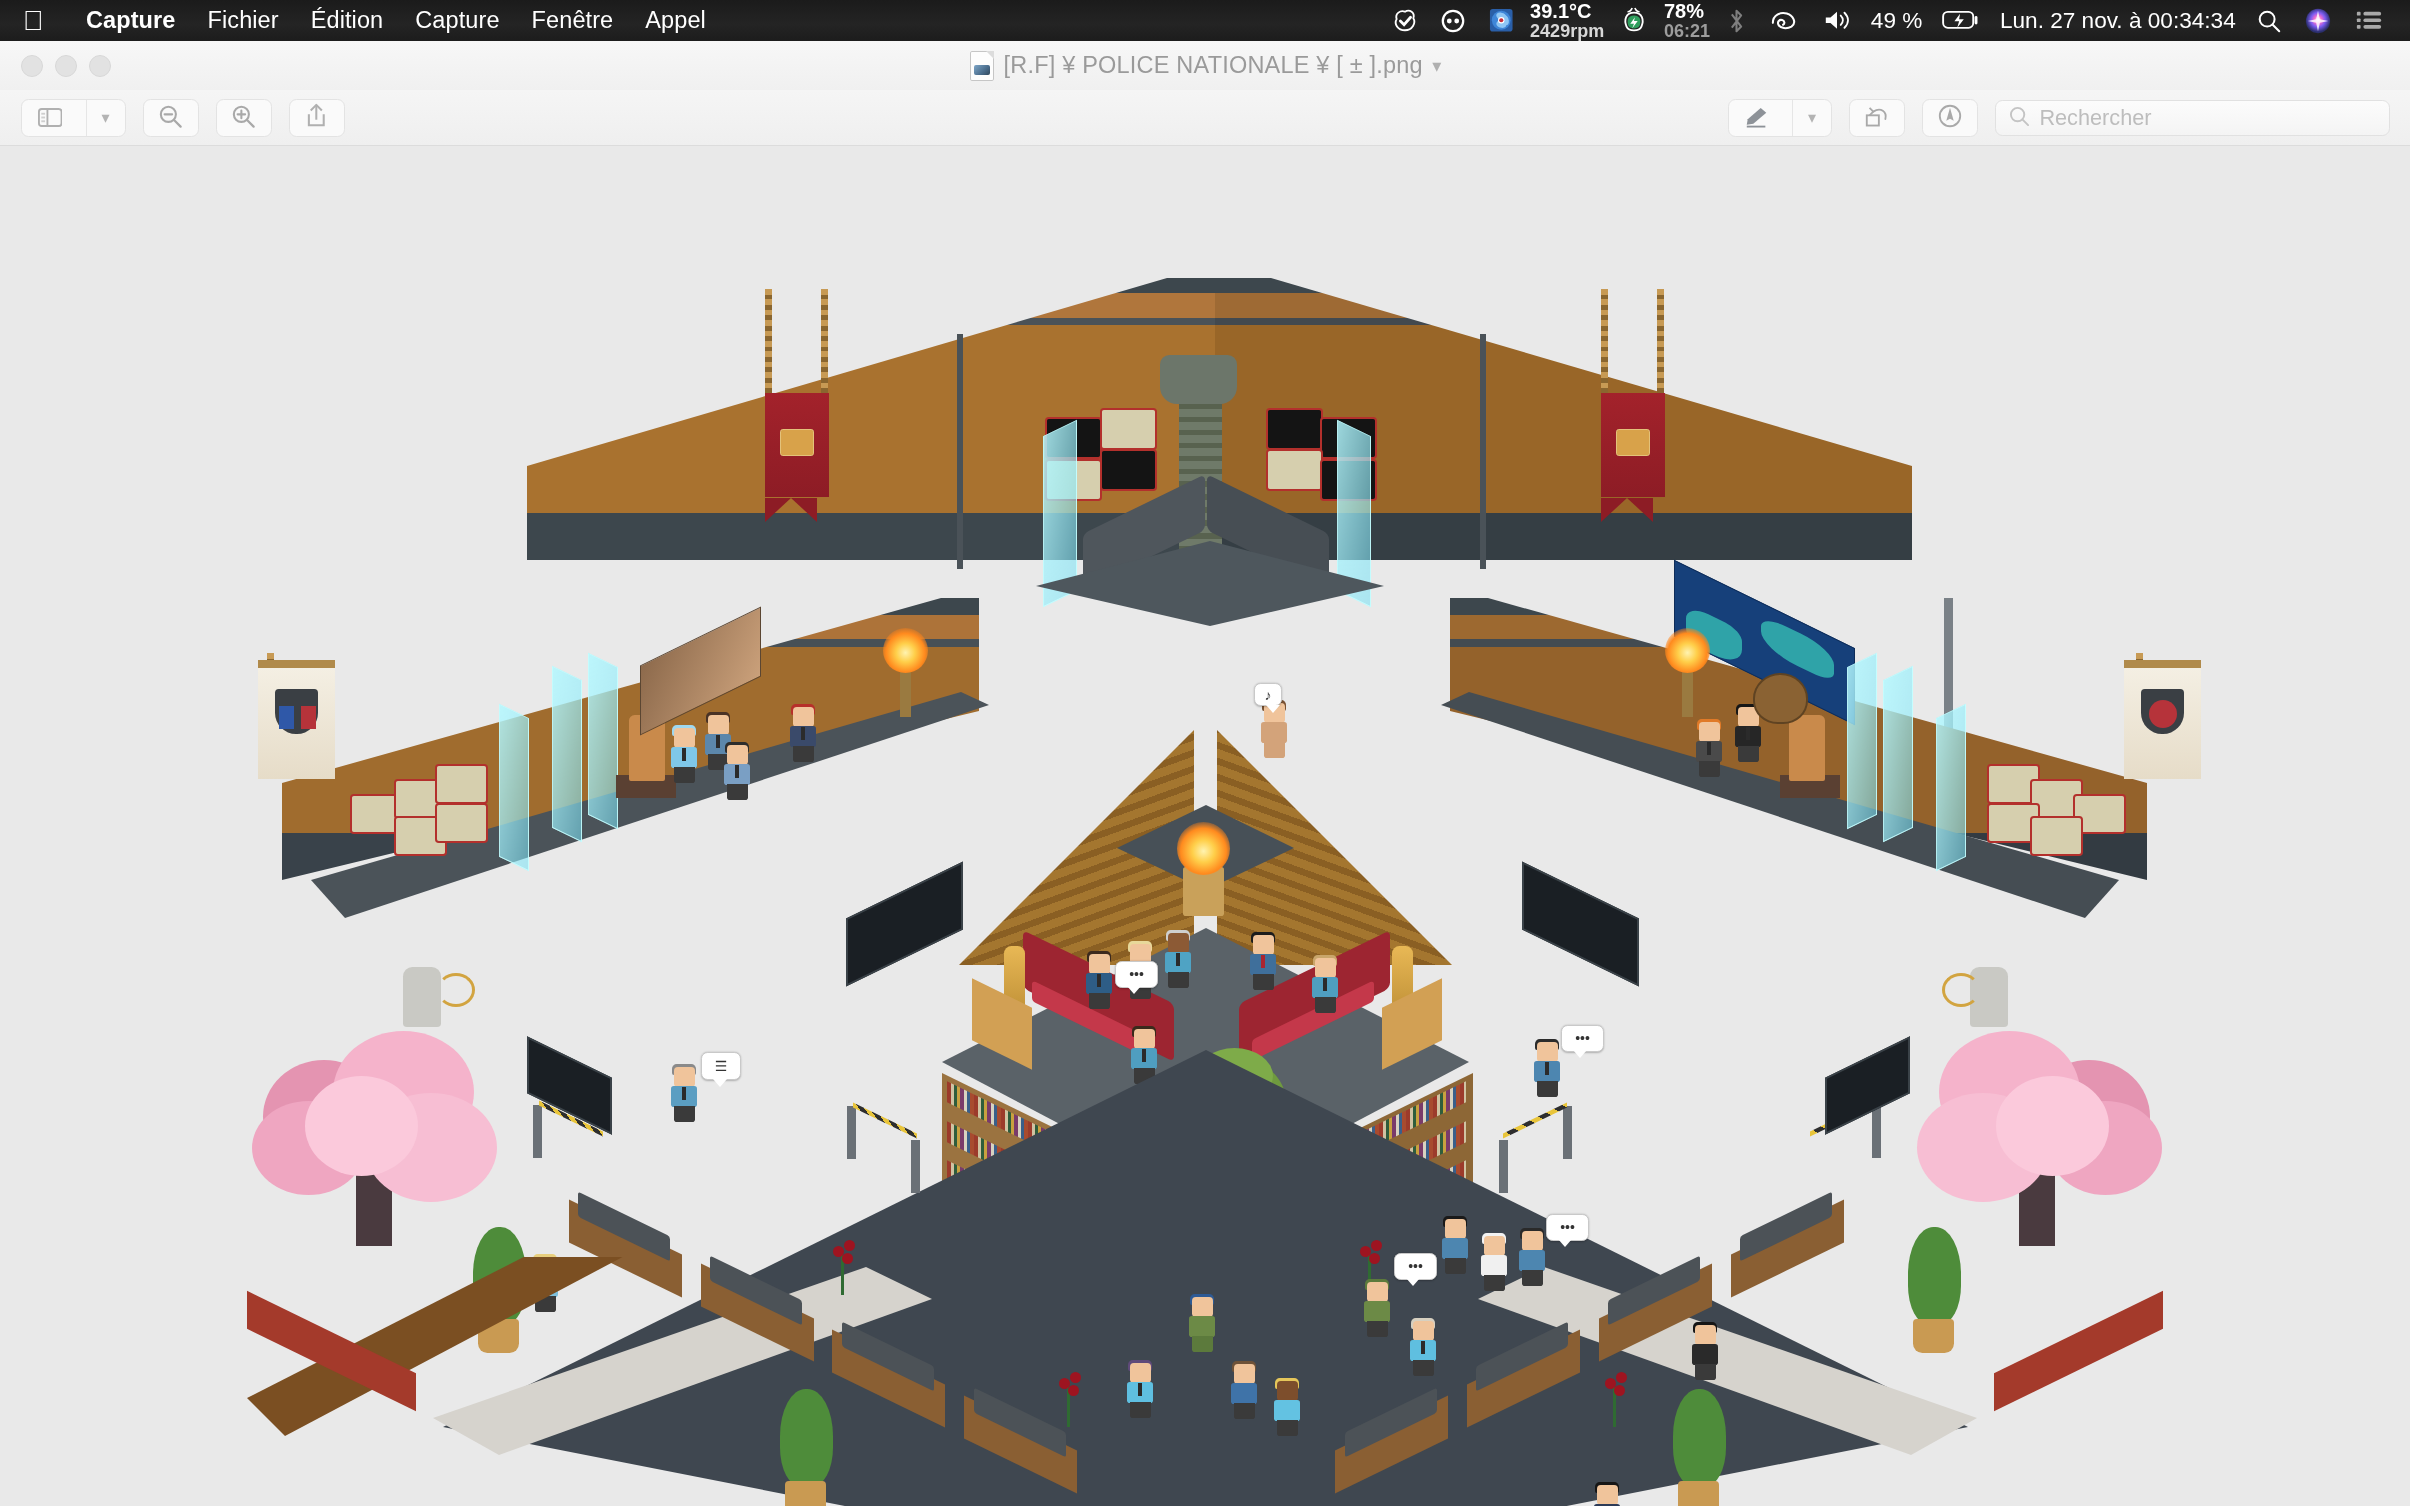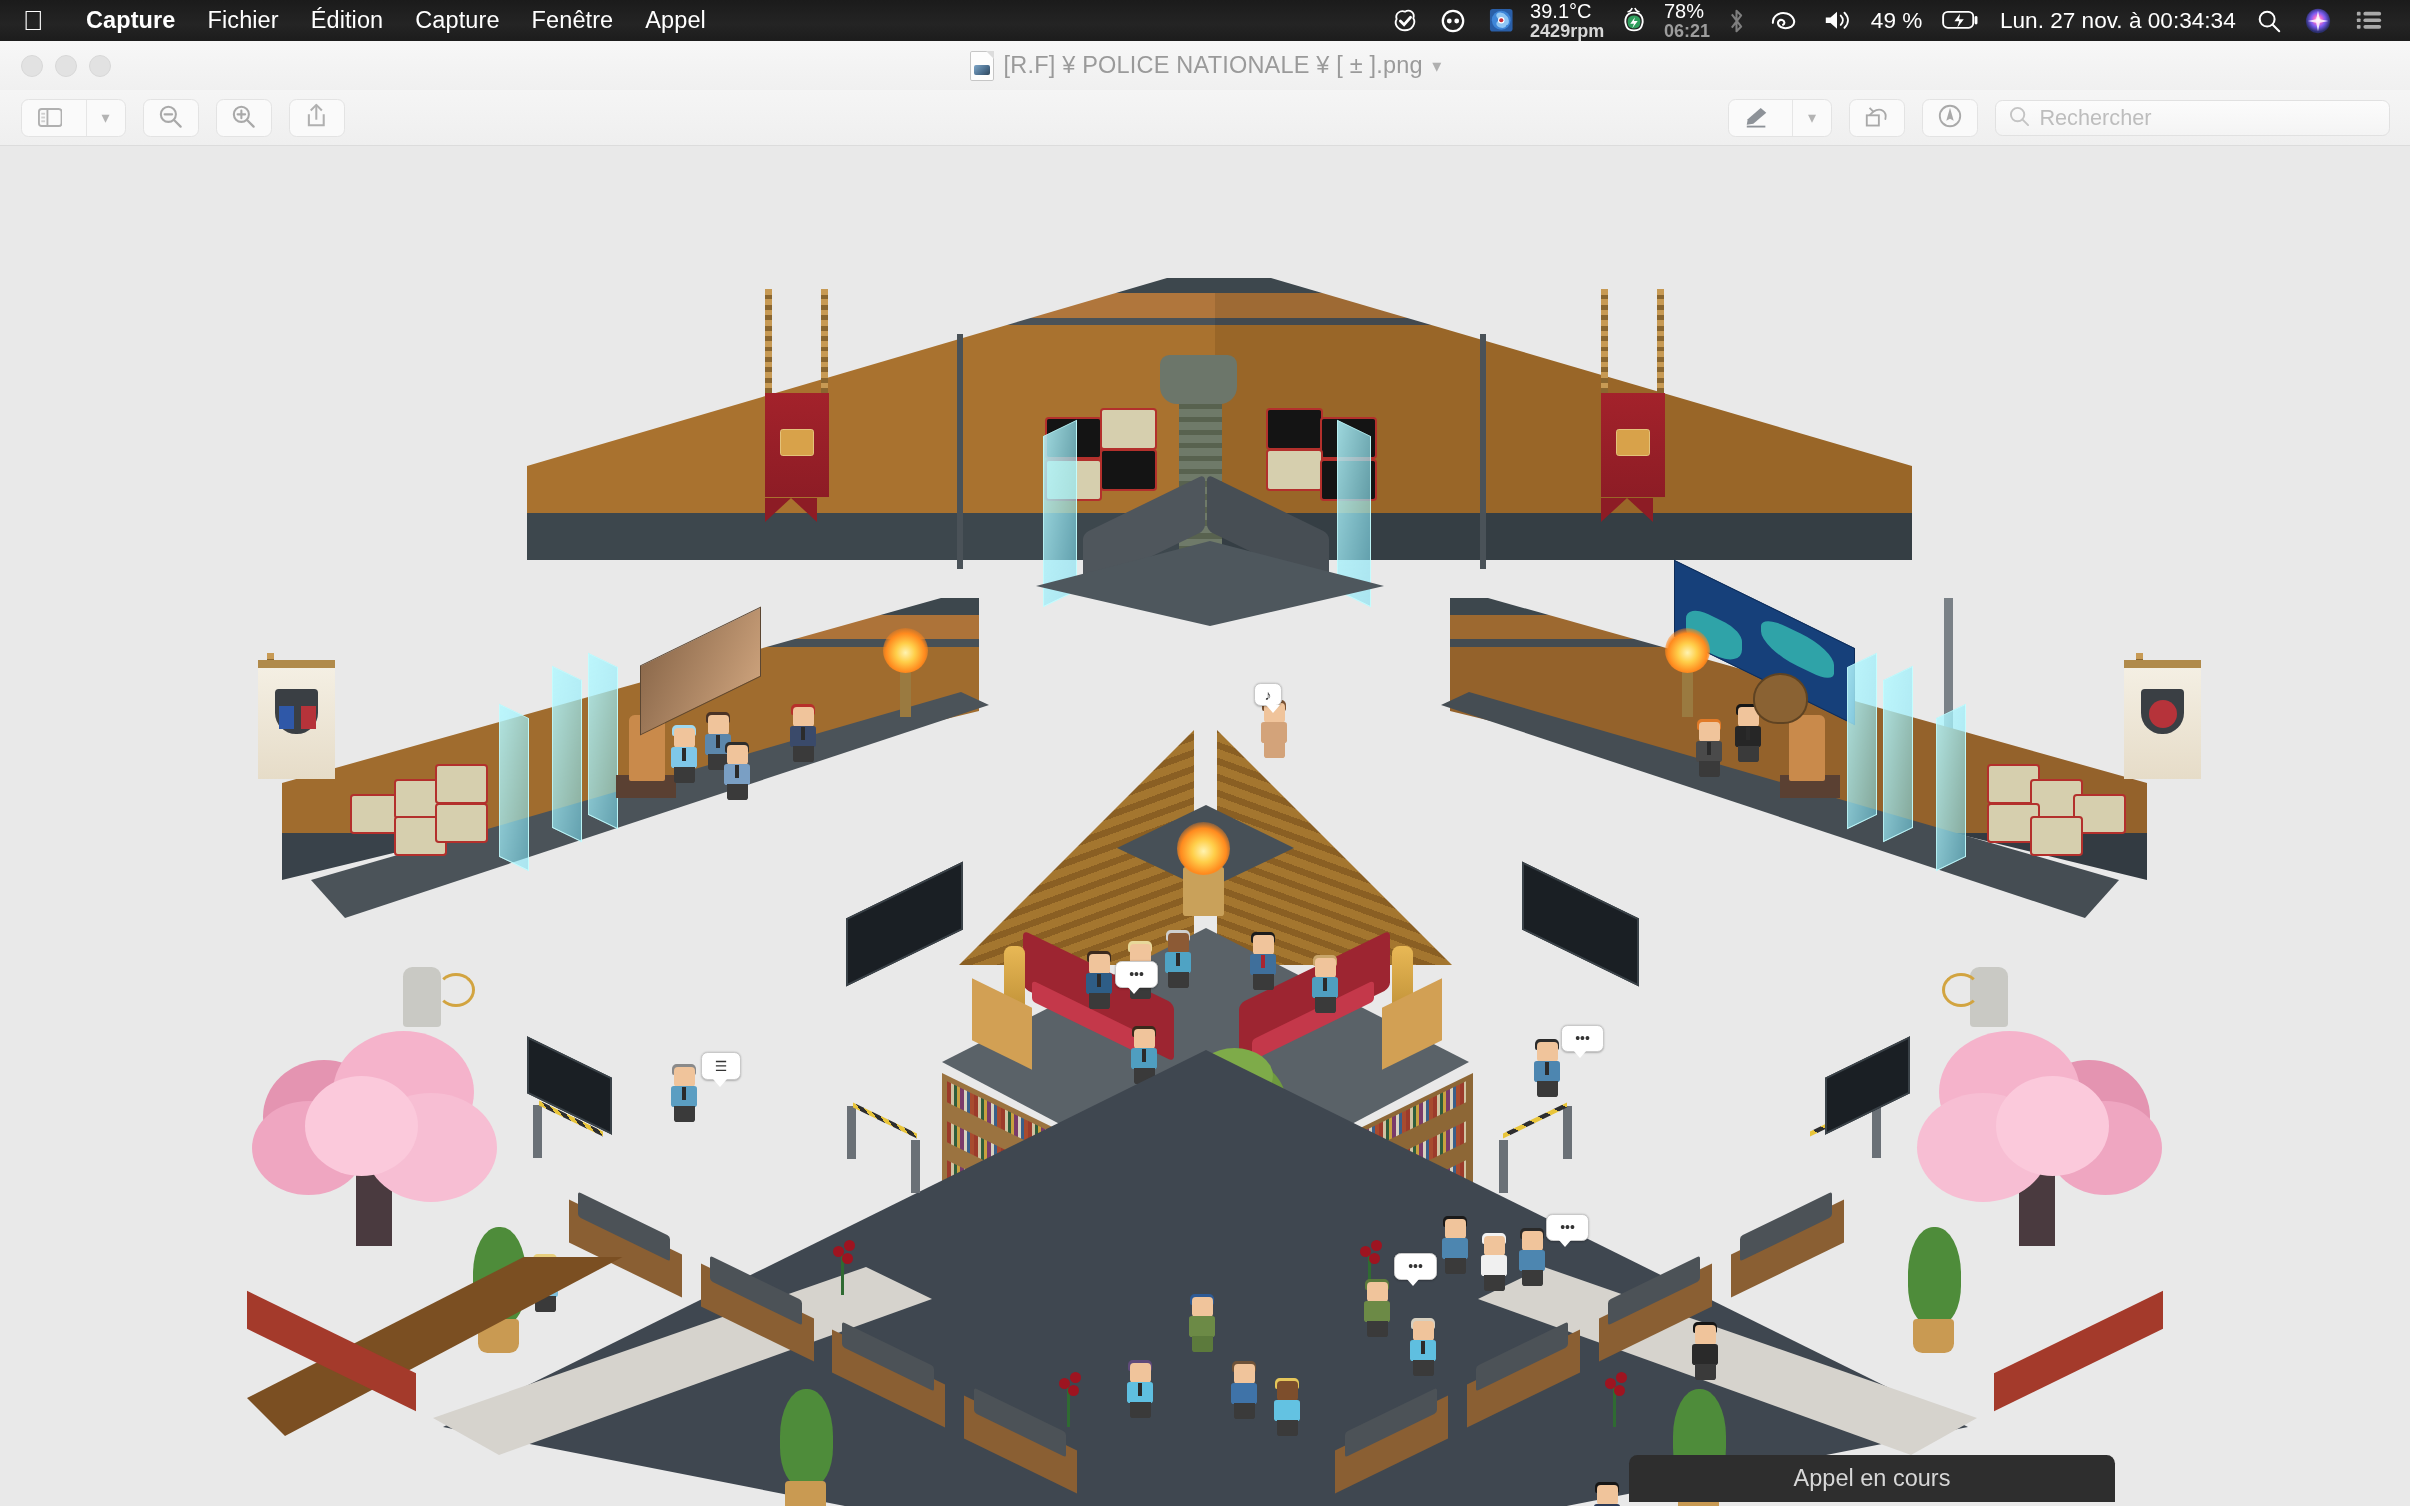--- a/index.html
+++ b/index.html
@@ -33,21 +33,21 @@
     gap: 0; padding-right: 17px; font-size: 22.6px;
   }
   .mb-icon {
     display: flex; align-items: center; justify-content: center;
     padding: 0 11.3px; height: 41px;
   }
   .stat-stack {
     display: flex; flex-direction: column; align-items: flex-start;
     justify-content: center; line-height: 1.02; padding: 0 5.6px;
   }
-  .stat-top { font-size: 20px; font-weight: 400; color: #fff; }
+  .stat-top { font-size: 20px; font-weight: 700; color: #fff; }
   .stat-bot { font-size: 18px; font-weight: 600; color: #d8d8d8; }
   .stat-bot.dim { color: #9d9d9d; }
   .mb-text { padding: 0 8.5px; font-size: 22.6px; white-space: nowrap; }
   .bt-dim { opacity: .42; }
 
   
   .window {
     position: absolute; top: 41px; left: 0;
     width: 2411px; height: 1465px;
     background: #f6f6f6;
@@ -941,19 +941,16 @@
         </div>
 
         <div class="px" style="left:247px;top:1111px;width:979px;height:245px;background:#7b4f22;
                     clip-path:polygon(0 141px,942px -339px,979px -320px,38px 179px);"></div>
         <div class="px" style="left:247px;top:1186px;width:169px;height:38px;background:#a43a2b;transform:skewY(26deg);"></div>
         <div class="px" style="left:1994px;top:1186px;width:169px;height:38px;background:#a43a2b;transform:skewY(-26deg);"></div>
 
       </div>
     </div>
 
-    <div class="toast">
-      <span>Appel en cours</span>
-    </div>
 
   </div>
 </div>
 
 
 </body></html>

